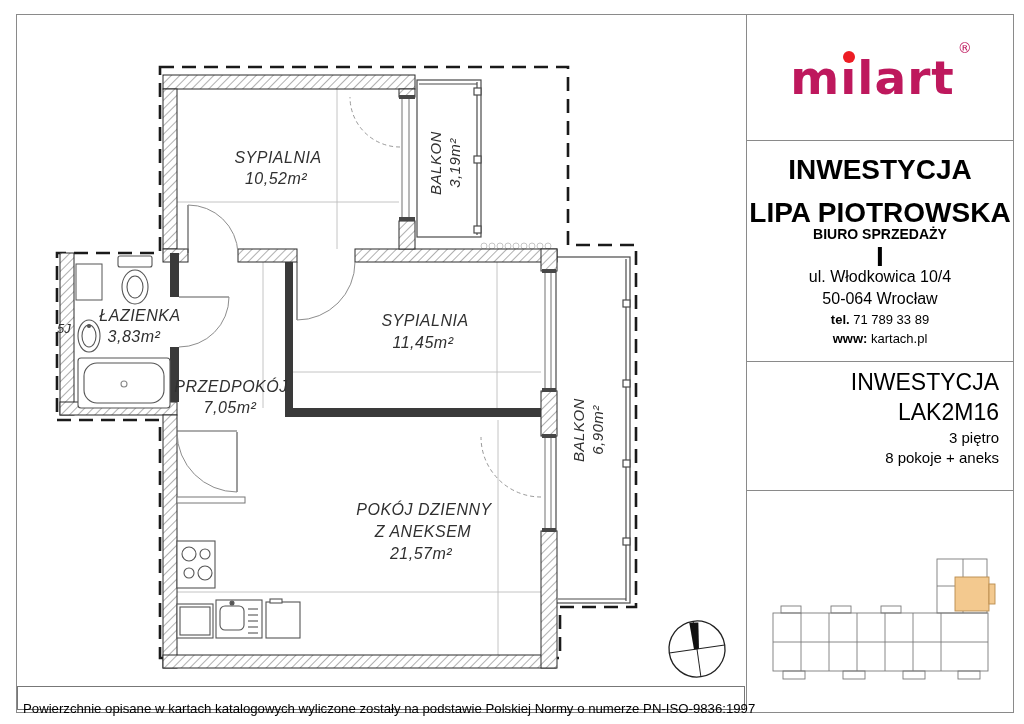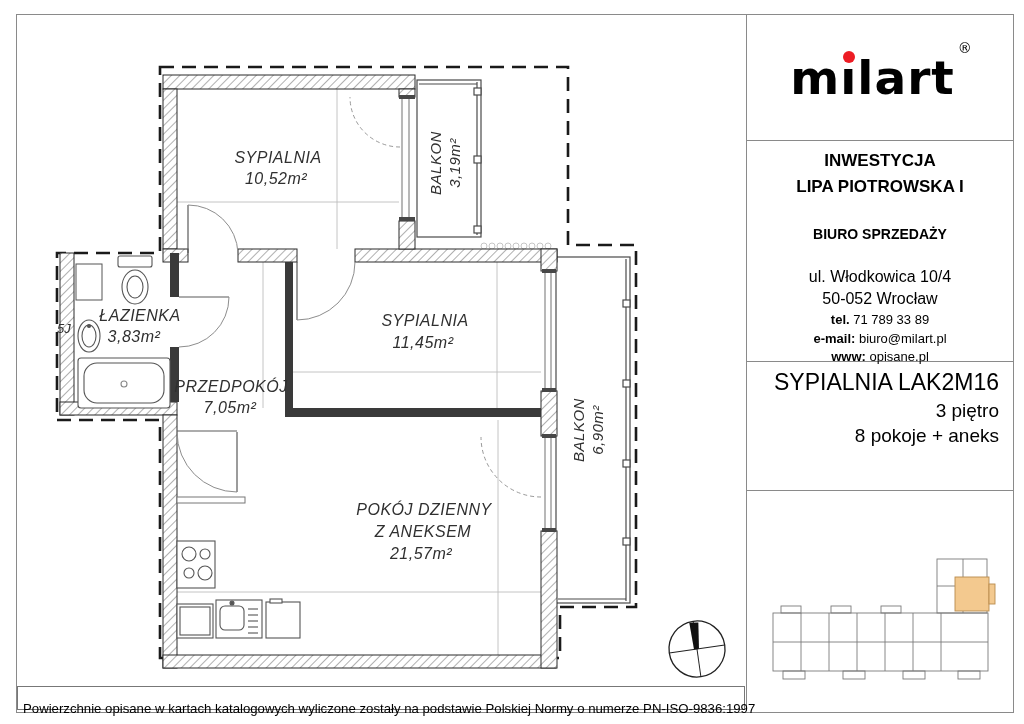--- a/index.html
+++ b/index.html
@@ -10,29 +10,29 @@
   #sidebar-divider{left:746px;top:15px;width:0;height:696px;border-left:1px solid #8a8a8a;}
   .hline{left:747px;width:266px;height:0;border-top:1px solid #8a8a8a;}
   
   #logo-box{left:747px;top:15px;width:266px;height:125px;display:flex;align-items:center;justify-content:center;}
   .logo{position:relative;color:#1b1b1b;font-family:"DejaVu Sans",sans-serif;font-weight:bold;
     font-size:47px;letter-spacing:1px;line-height:1;}
   .logo .iwrap{position:relative;display:inline-block;}
   .logo-dot{position:absolute;left:50%;top:-3px;transform:translateX(-50%);width:12px;height:12px;border-radius:50%;background:#ed1c24;}
   .logo sup{font-size:14px;font-weight:normal;position:relative;top:-24px;left:3px;}
   #inv-block{left:747px;top:148px;width:266px;text-align:center;color:#000;}
-  #inv-block .l1{font-size:17px;font-weight:bold;line-height:1.55;}
+  #inv-block .l1{font-size:28px;font-weight:bold;line-height:1.55;}
   #office-block{left:747px;top:226px;width:266px;text-align:center;color:#000;}
   #office-title{font-size:14px;font-weight:bold;margin-bottom:24px;}
   .addr{font-size:16px;line-height:1.4;}
   .contact{font-size:13px;line-height:1.45;margin-top:0;}
   .contact b{font-weight:bold;}
   #apt-block{left:747px;top:368px;width:252px;text-align:right;color:#000;}
   #apt-title{font-size:23px;line-height:1.3;}
-  .apt-line{font-size:19px;line-height:1.33;}
+  .apt-line{font-size:15px;line-height:1.33;}
   #overview-box{left:748px;top:491px;width:265px;height:220px;}
   #footer-box{left:17px;top:686px;width:728px;height:24px;border:1px solid #777;
     display:flex;align-items:center;box-sizing:border-box;padding-left:5px;}
   #footer-box span{font-size:13.2px;color:#000;white-space:nowrap;margin-top:20px;}
   
   text.rl{font-family:"Liberation Sans",sans-serif;font-style:italic;font-size:16px;fill:#303030;
     letter-spacing:0.5px;text-anchor:middle;}
   text.rs{font-family:"Liberation Sans",sans-serif;font-style:italic;font-size:15px;fill:#303030;
     letter-spacing:0.5px;text-anchor:middle;}
   text.frag{font-family:"Liberation Sans",sans-serif;font-style:italic;font-size:13px;fill:#303030;text-anchor:start;}
@@ -230,43 +230,42 @@
 
     <g transform="rotate(-8 697 649)">
       <circle cx="697" cy="649" r="28" fill="none" stroke="#222" stroke-width="1.3"></circle>
       <line x1="697" y1="621" x2="697" y2="677" stroke="#222" stroke-width="1"></line>
       <line x1="669" y1="649" x2="725" y2="649" stroke="#222" stroke-width="1"></line>
       <polygon points="694,649 693,622 702,623 699,649" fill="#111"></polygon>
     </g>
   </svg>
 
   <div class="abs" id="logo-box">
-    <div class="logo" style="color: #000000;">
+    <div class="logo" style="color: #be185d;">
       <span>m</span><span class="iwrap"><span>ı</span><span class="logo-dot" style="background: rgb(237, 28, 36);"></span></span><span>lart</span><sup>®</sup>
     </div>
   </div>
 
   <div class="abs" id="inv-block">
     <div class="l1">INWESTYCJA</div>
     <div class="l1">LIPA PIOTROWSKA I</div>
   </div>
 
   <div class="abs" id="office-block">
     <div id="office-title">BIURO SPRZEDAŻY</div>
     <div class="addr">ul. Włodkowica 10/4</div>
-    <div class="addr">50-052 Wrocław</div>
+    <div class="addr">50-064 Wrocław</div>
     <div class="contact">
       <div><b>tel.</b><span> 71 789 33 89</span></div>
-      <div><b>e-mail:</b><span> biuro@milart.pl</span></div>
-      <div><b>www:</b><span> opisane.pl</span></div>
+      <div><b>www:</b><span> kartach.pl</span></div>
     </div>
   </div>
 
   <div class="abs" id="apt-block">
-    <div id="apt-title">SYPIALNIA LAK2M16</div>
+    <div id="apt-title">INWESTYCJA LAK2M16</div>
     <div class="apt-line">3 piętro</div>
     <div class="apt-line">8 pokoje + aneks</div>
   </div>
 
   <svg class="abs" id="overview-box" viewBox="0 0 265 220">
     <g transform="translate(5,25)" stroke="#7a7a7a" stroke-width="0.9" fill="none">
       <rect x="20" y="97" width="215" height="58"></rect>
       <rect x="28" y="90" width="20" height="7"></rect>
       <rect x="78" y="90" width="20" height="7"></rect>
       <rect x="128" y="90" width="20" height="7"></rect>

